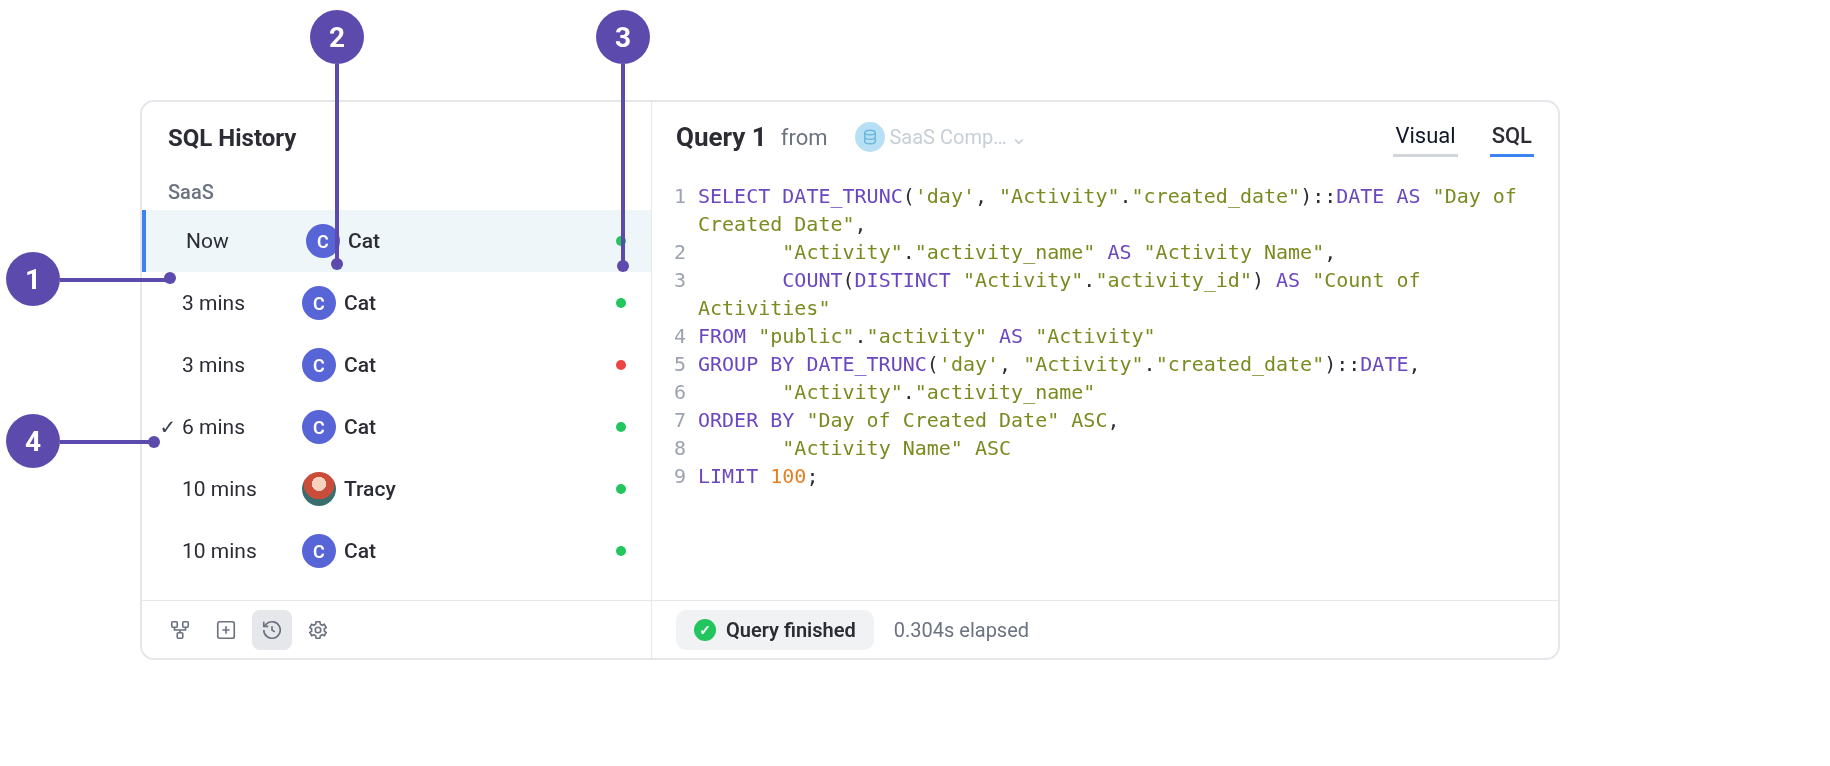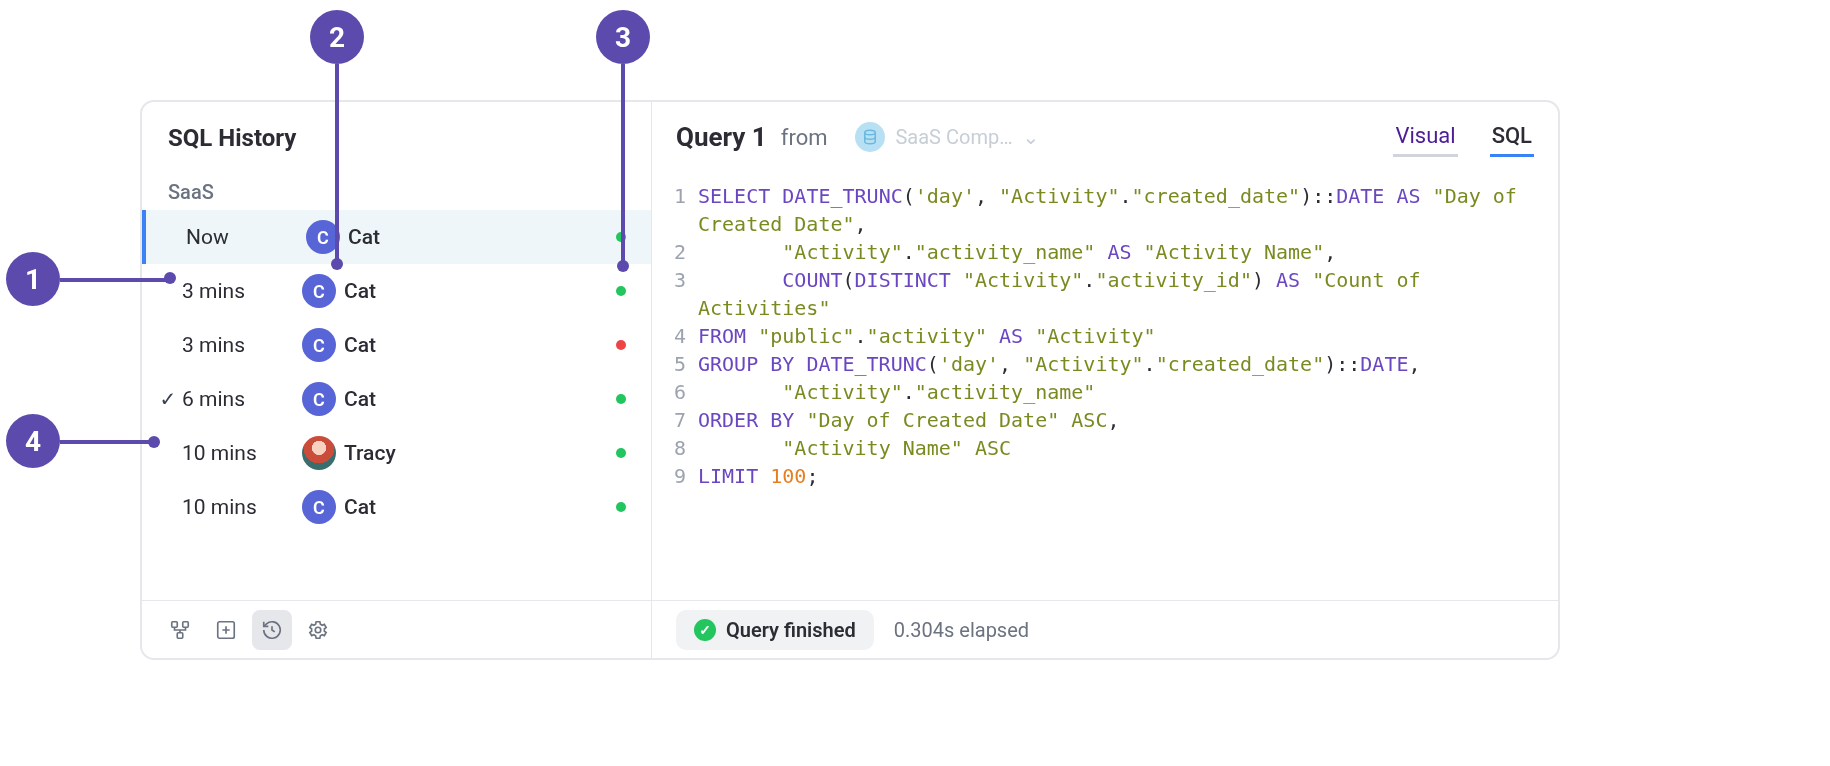--- a/index.html
+++ b/index.html
@@ -69,21 +69,21 @@
     color: #6b7280;
     font-weight: 500;
   }
   .history-list {
     flex: 1;
     overflow-y: auto;
   }
   .history-row {
     display: flex;
     align-items: center;
-    height: 54px;
+    height: 62px;
     padding: 0 18px 0 12px;
     cursor: pointer;
     position: relative;
     justify-content: space-between;
   }
   .history-row.selected {
     background: #eef6fa;
     border-left: 4px solid #3b82f6;
   }
   .indicator-col {
@@ -173,21 +173,21 @@
     font-weight: 700;
     color: #2b2c34;
   }
   .from-label {
     font-size: 22px;
     color: #6b7280;
   }
   .source-chip {
     display: flex;
     align-items: center;
-    gap: 10px;
+    gap: 4px;
     padding: 6px 14px;
     border-radius: 8px;
     color: #c7ced6;
     font-size: 20px;
     cursor: pointer;
   }
   .source-chip .db-icon {
     width: 30px; height:30px; border-radius:50%;
     background:#b8e0f5;
     display:flex;align-items:center;justify-content:center;
@@ -201,21 +201,21 @@
     cursor: pointer;
     color: #6b7280;
   }
   .tab.active {
     color: #2b2c34;
     border-bottom: 3px solid #3b82f6;
     font-weight: 500;
   }
   .tab.inactive {
     border-bottom: 3px solid #d1d5db;
-    color: #4c1d95;
+    color: #0f172a;
   }
   .code-area {
     flex:1;
     display:flex;
     font-family: "Menlo","Consolas",monospace;
     font-size: 20px;
     line-height: 28px;
     overflow: auto;
     padding-top: 10px;
   }

